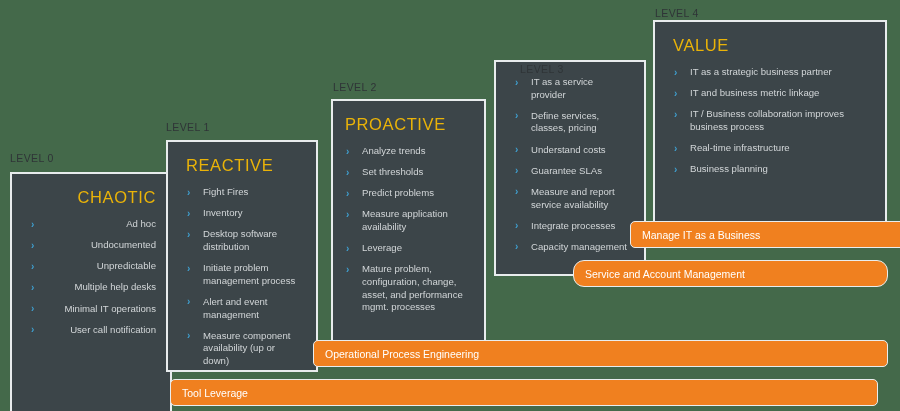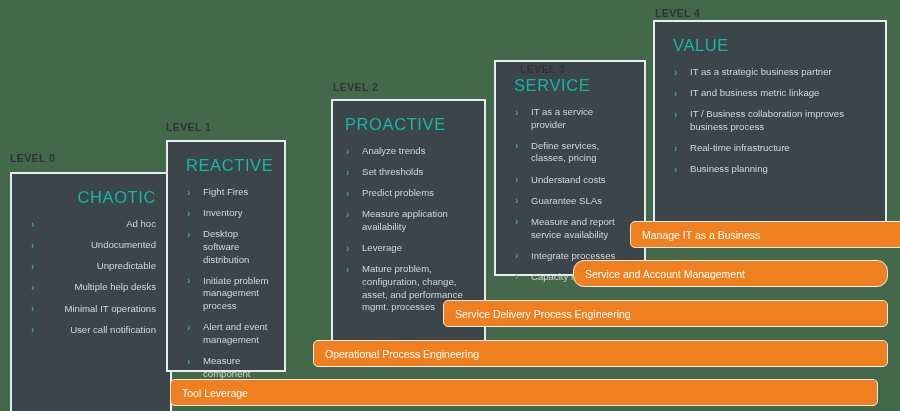--- a/index.html
+++ b/index.html
@@ -27,28 +27,28 @@
   .level-panel {
     position: absolute;
     background: #3c4549;
     border: 2px solid #e8eced;
     padding: 14px 14px 10px 14px;
   }
 
   .level-tag {
     position: absolute;
     font-size: 10.5px;
-    font-weight: bold;
+    font-weight: normal;
     letter-spacing: 0.4px;
     color: #2f3437;
     white-space: nowrap;
   }
 
   .panel-heading {
-    color: #14b8a6;
+    color: #eab308;
     font-size: 16.5px;
     font-weight: normal;
     letter-spacing: 0.6px;
     margin-bottom: 11px;
     margin-left: 4px;
   }
 
   .bullet-list { list-style: none; }
 
   .bullet-item {
@@ -123,21 +123,21 @@
         <span>Minimal IT operations</span>
       </li>
       <li class="bullet-item">
         <span class="bullet-chevron">›</span>
         <span>User call notification</span>
       </li>
     </ul>
   </div>
 
   <div class="level-tag tag" style="left:166px; top:121px;">LEVEL 1</div>
-  <div class="level-panel p1" style="left:166px; top:140px; width:120px; height:232px;">
+  <div class="level-panel p1" style="left:166px; top:140px; width:152px; height:232px;">
     <div class="panel-heading">REACTIVE</div>
     <ul class="bullet-list">
       <li class="bullet-item">
         <span class="bullet-chevron">›</span>
         <span>Fight Fires</span>
       </li>
       <li class="bullet-item">
         <span class="bullet-chevron">›</span>
         <span>Inventory</span>
       </li>
@@ -186,21 +186,20 @@
       </li>
       <li class="bullet-item">
         <span class="bullet-chevron">›</span>
         <span>Mature problem, configuration, change, asset, and performance mgmt. processes</span>
       </li>
     </ul>
   </div>
 
   <div class="level-tag tag" style="left:520px; top:43px;margin-top:20px;">LEVEL 3</div>
   <div class="level-panel p3" style="left:494px; top:60px; width:152px; height:216px;">
-    <div class="panel-heading">SERVICE</div>
     <ul class="bullet-list">
       <li class="bullet-item">
         <span class="bullet-chevron">›</span>
         <span>IT as a service provider</span>
       </li>
       <li class="bullet-item">
         <span class="bullet-chevron">›</span>
         <span>Define services, classes, pricing</span>
       </li>
       <li class="bullet-item">
@@ -250,19 +249,18 @@
         <span class="bullet-chevron">›</span>
         <span>Business planning</span>
       </li>
     </ul>
   </div>
 
   <div class="capability-bar bar" style="left:630px; top:221px; width:278px;">Manage IT as a Business</div>
 
   <div class="capability-bar bar" style="left:573px; top:260px; width:315px;border-radius:11px;">Service and Account Management</div>
 
-  <div class="capability-bar bar" style="left:443px; top:300px; width:445px;">Service Delivery Process Engineering</div>
 
   <div class="capability-bar bar" style="left:313px; top:340px; width:575px;">Operational Process Engineering</div>
 
   <div class="capability-bar bar" style="left:170px; top:379px; width:708px;">Tool Leverage</div>
 
 </div>
 
 </body></html>

